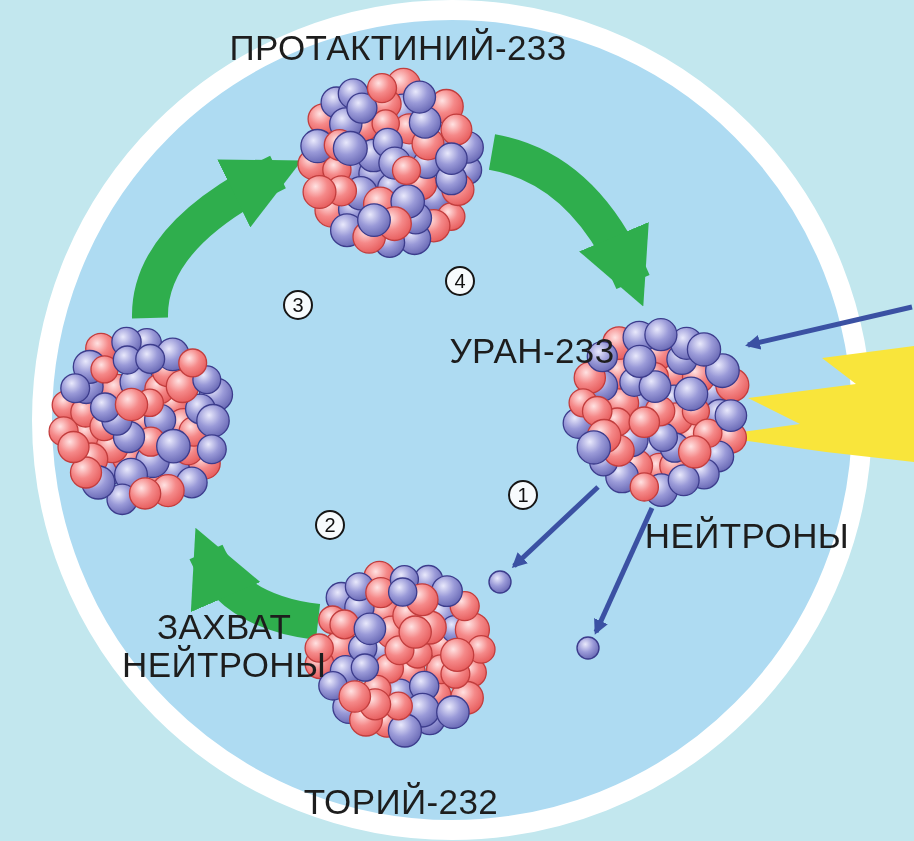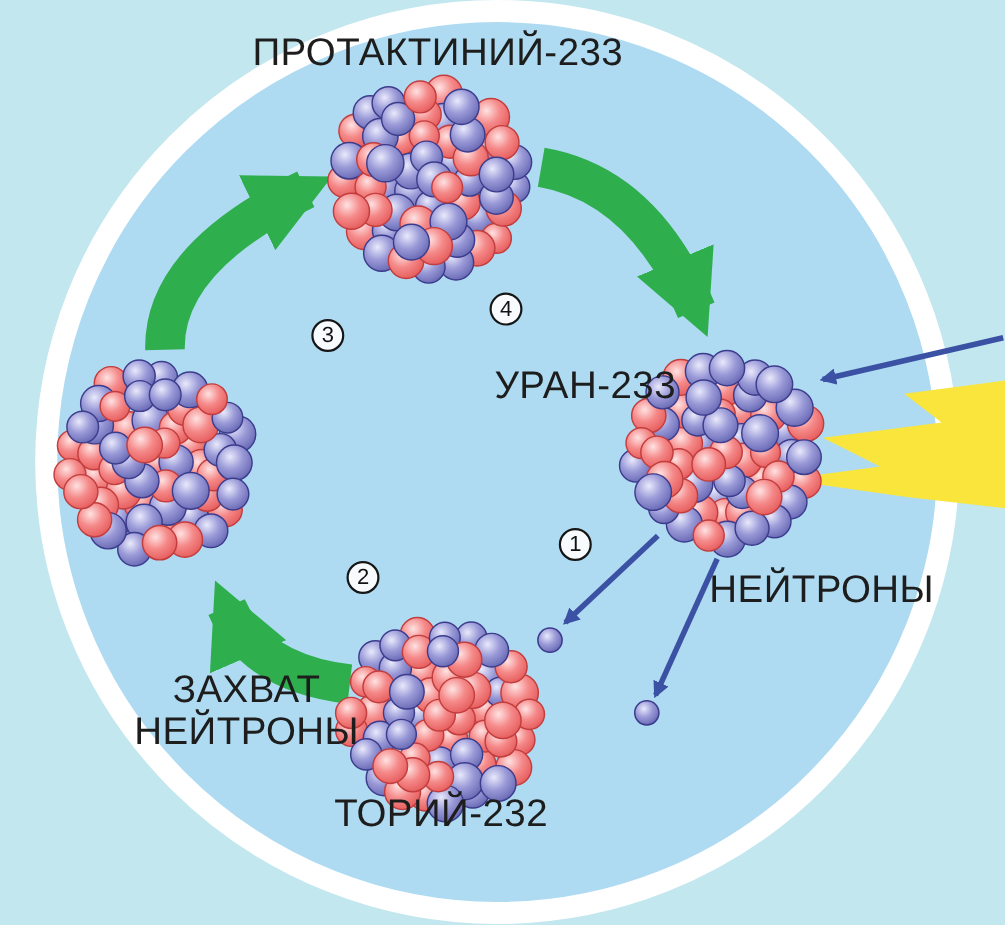--- a/index.html
+++ b/index.html
@@ -307,15 +307,15 @@
   <div class="lbl centered" style="left:532px;top:336px">УРАН-233</div>
 
 
   <div class="lbl centered" style="left:747px;top:521px">НЕЙТРОНЫ</div>
 
   <div class="lbl lines" style="left:122px;top:608px">
     <div>ЗАХВАТ</div>
     <div>НЕЙТРОНЫ</div>
   </div>
 
-  <div class="lbl centered" style="left:401px;top:725px">ТОРИЙ-232</div>
+  <div class="lbl centered" style="left:401px;top:787px">ТОРИЙ-232</div>
 
 </div>
 
 </body></html>

